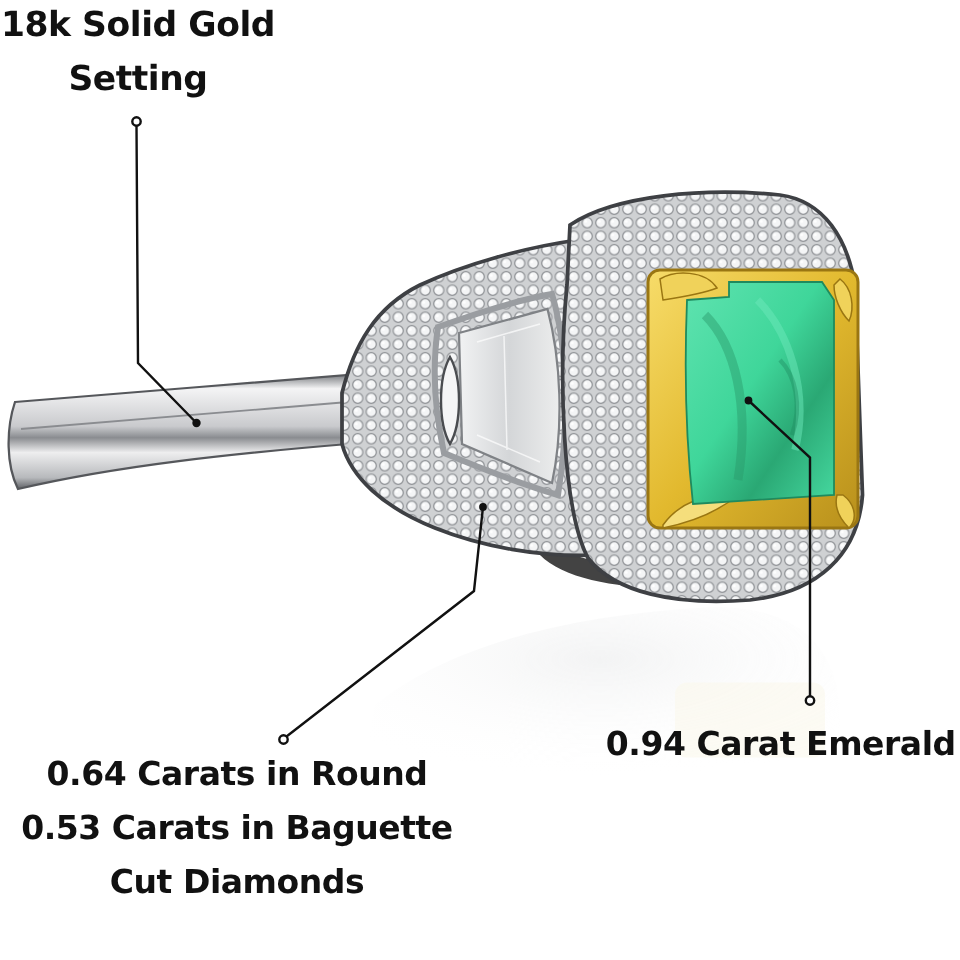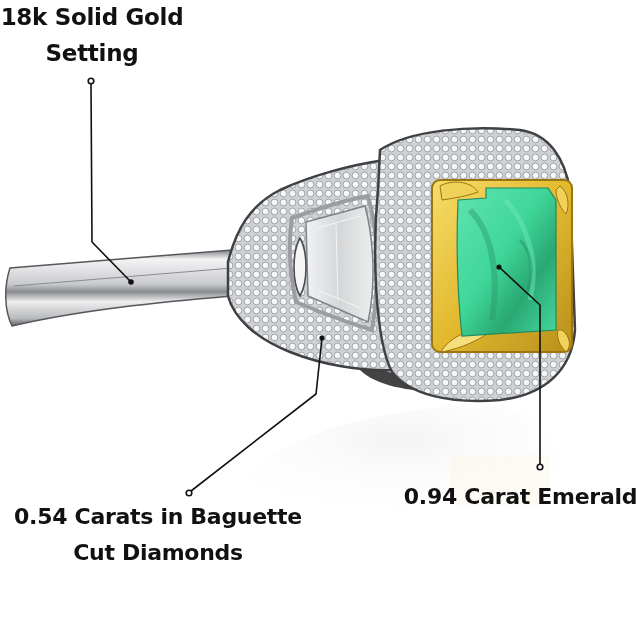--- a/index.html
+++ b/index.html
@@ -124,19 +124,20 @@
     <circle cx="540" cy="467" r="2.8" fill="#fff"></circle>
   </g>
 </svg>
 
 <div class="label" id="label-setting">
   <span class="line">18k Solid Gold</span>
   <span class="line">Setting</span>
 </div>
 
 <div class="label" id="label-round">
-  <span class="line">0.54 Carats in Baguette</span>
+  <span class="line">0.64 Carats in Round</span>
+  <span class="line">0.53 Carats in Baguette</span>
   <span class="line">Cut Diamonds</span>
 </div>
 
 <div class="label" id="label-emerald">
   <span class="line">0.94 Carat Emerald</span>
 </div>
 
 </body></html>

